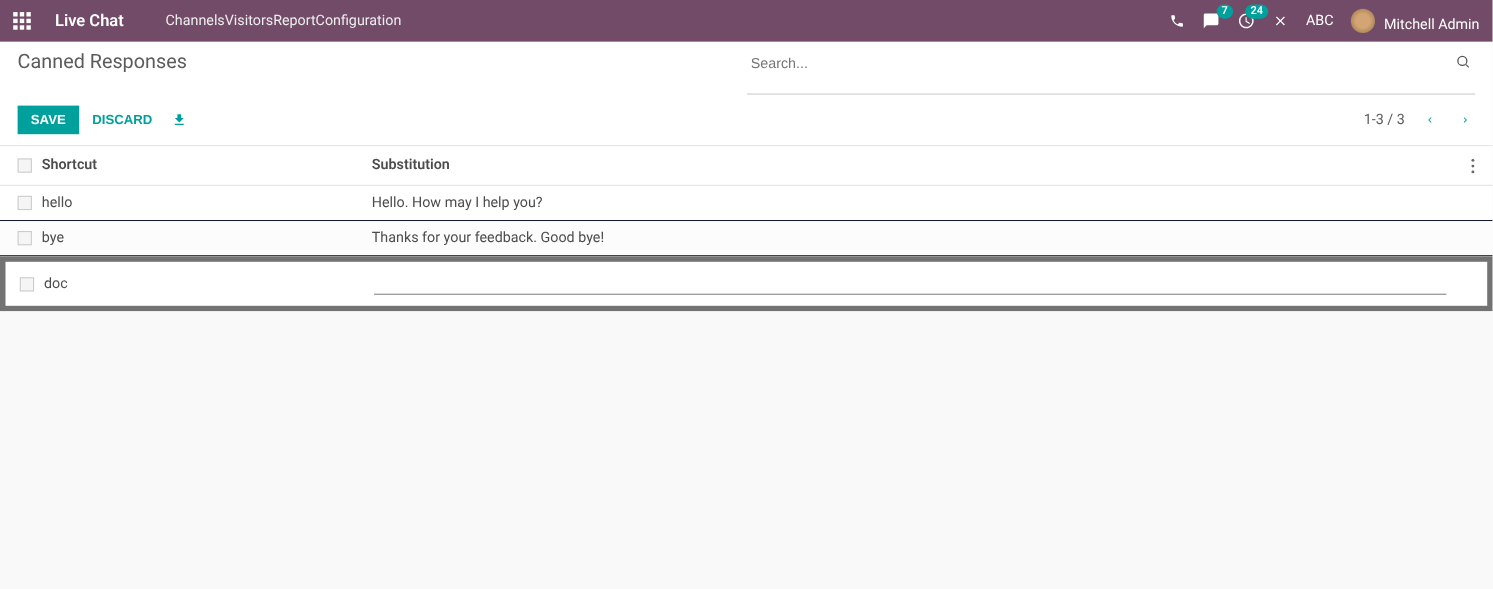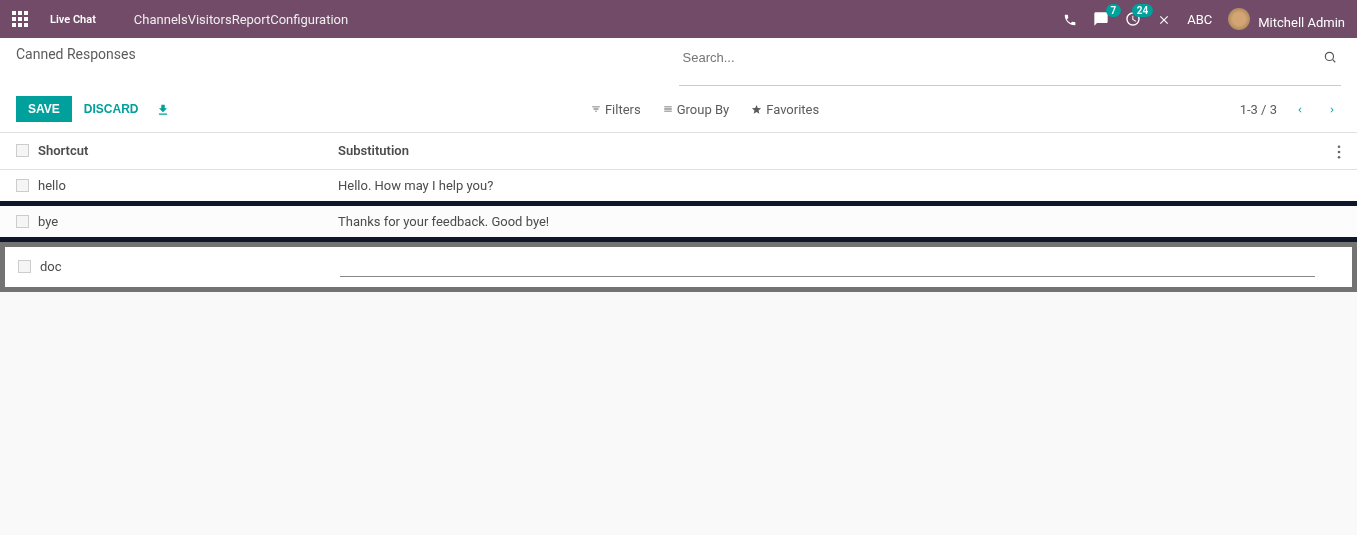--- a/index.html
+++ b/index.html
@@ -3,56 +3,56 @@
 <meta charset="utf-8">
 <style>
 * { box-sizing: border-box; margin: 0; padding: 0; }
 body { font-family: -apple-system, BlinkMacSystemFont, "Segoe UI", Roboto, "Helvetica Neue", Arial, sans-serif; font-size: 13px; color: #4c4c4c; background: #f9f9f9; }
 
 
 .navbar { background: #714b67; height: 38px; display: flex; align-items: center; padding: 0 12px; color: #fff; }
 .navbar-left { display: flex; align-items: center; gap: 18px; }
 .apps-icon { display: grid; grid-template-columns: repeat(3, 4px); grid-template-rows: repeat(3, 4px); gap: 2px; }
 .apps-icon span { background: #fff; width: 4px; height: 4px; }
-.app-title { font-size: 11px; font-weight: 600; margin-left: 4px; }
+.app-title { font-size: 15px; font-weight: 600; margin-left: 4px; }
 .nav-menu { display: flex; margin-left: 20px; }
 .nav-item { color: #eee; font-size: 13px; cursor: pointer; }
 .navbar-right { margin-left: auto; display: flex; align-items: center; gap: 16px; }
 .nav-icon { position: relative; cursor: pointer; }
 .badge { position: absolute; top: -7px; right: -12px; background: #00a09d; color: #fff; border-radius: 8px; font-size: 10px; padding: 1px 5px; font-weight: 600; }
 .avatar { width: 22px; height: 22px; border-radius: 50%; background: radial-gradient(circle, #d4a574 40%, #8b6f47 100%); }
 .user-block { display: flex; align-items: flex-end; gap: 8px; cursor: pointer; }
 .user-name { font-size: 13px; }
 .abc-label { font-size: 13px; font-weight: 400; }
 
 
 .control-panel { background: #fff; border-bottom: 1px solid #e0e0e0; padding: 8px 16px 0 16px; }
 .cp-row1 { display: flex; align-items: flex-start; }
-.page-title { font-size: 14px; color: #5c5c5c; font-weight: 400; }
+.page-title { font-size: 18px; color: #5c5c5c; font-weight: 400; }
 .search-wrap { margin-left: auto; width: 50%; position: relative; }
 .search-input { width: 100%; border: none; border-bottom: 1px solid #ccc; padding: 4px 24px 20px 4px; font-size: 13px; outline: none; background: transparent; }
 .search-icon-right { position: absolute; right: 4px; top: 2px; color: #666; }
 .cp-row2 { display: flex; align-items: center; padding: 10px 0 10px 0; }
 .btn-save { background: #00a09d; color: #fff; border: none; padding: 6px 12px; font-size: 12px; font-weight: 600; cursor: pointer; }
 .btn-discard { background: transparent; border: none; color: #00a09d; padding: 6px 12px; font-size: 12px; font-weight: 700; cursor: pointer; }
 .export-icon { color: #00a09d; margin-left: 6px; cursor: pointer; }
 .filter-bar { margin-left: auto; display: flex; align-items: center; gap: 22px; }
 .filter-item { display: flex; align-items: center; gap: 4px; color: #5c5c5c; font-size: 13px; cursor: pointer; }
 .pager-block { margin-left: auto; display: flex; align-items: center; gap: 14px; color: #5c5c5c; font-size: 13px; }
 .pager-arrow { color: #00a09d; cursor: pointer; font-size: 14px; padding: 0 4px; }
 
 
 .list-table { width: 100%; background: #fff; }
 .list-header { display: flex; align-items: center; padding: 10px 16px; border-bottom: 1px solid #e0e0e0; font-weight: 600; color: #4c4c4c; font-size: 13px; }
 .col-check { width: 22px; }
 .col-shortcut { width: 300px; }
 .col-substitution { flex: 1; }
 .col-kebab { width: 24px; text-align: right; }
 .checkbox { width: 13px; height: 13px; border: 1px solid #ccc; background: #f5f5f5; }
-.list-row { display: flex; align-items: center; padding: 8px 16px; border-bottom: 5px solid #0f172a; font-size: 13px; color: #4c4c4c; background: #fff; }
+.list-row { display: flex; align-items: center; padding: 8px 16px; border-bottom: 1px solid #0f172a; font-size: 13px; color: #4c4c4c; background: #fff; }
 .list-row:nth-child(odd) { background: #fcfcfc; }
 .list-row.editing { border: 5px solid #737373; padding: 10px 13px; }
 .list-row.editing .sub-input { border: none; border-bottom: 1px solid #888; width: 100%; padding: 2px 0; font-size: 13px; outline: none; background: transparent; }
 .list-row .shortcut-text { padding-left: 0; }
 .kebab-icon { color: #666; }
 
 svg { display: inline-block; vertical-align: middle; }
 </style>
 </head>
 <body>
@@ -123,40 +123,20 @@
     </div>
   </div>
   <div class="cp-row2">
     <button class="btn-save">SAVE</button>
     <button class="btn-discard">DISCARD</button>
     <span class="export-icon">
       <svg width="14" height="14" viewBox="0 0 24 24" fill="#00a09d">
           <path d="M19 9h-4V3H9v6H5l7 7 7-7zM5 18v2h14v-2H5z"></path>
         </svg>
     </span>
-    <div class="filter-bar">
-      <div class="filter-item">
-        <svg width="10" height="10" viewBox="0 0 24 24" fill="#5c5c5c">
-            <path d="M10 18h4v-2h-4v2zM3 6v2h18V6H3zm3 7h12v-2H6v2z"></path>
-          </svg>
-        <span>Filters</span>
-      </div>
-      <div class="filter-item">
-        <svg width="10" height="10" viewBox="0 0 24 24" fill="#5c5c5c">
-            <path d="M3 18h18v-2H3v2zm0-5h18v-2H3v2zm0-7v2h18V6H3z"></path>
-          </svg>
-        <span>Group By</span>
-      </div>
-      <div class="filter-item">
-        <svg width="11" height="11" viewBox="0 0 24 24" fill="#5c5c5c">
-            <path d="M12 17.27L18.18 21l-1.64-7.03L22 9.24l-7.19-.61L12 2 9.19 8.63 2 9.24l5.46 4.73L5.82 21z"></path>
-          </svg>
-        <span>Favorites</span>
-      </div>
-    </div>
     <div class="pager-block">
       <span>1-3 / 3</span>
       <span class="pager-arrow">
         <svg width="10" height="12" viewBox="0 0 24 24" fill="#00a09d">
             <path d="M15.41 7.41L14 6l-6 6 6 6 1.41-1.41L10.83 12z"></path>
           </svg>
       </span>
       <span class="pager-arrow">
         <svg width="10" height="12" viewBox="0 0 24 24" fill="#00a09d">
             <path d="M10 6L8.59 7.41 13.17 12l-4.58 4.59L10 18l6-6z"></path>

